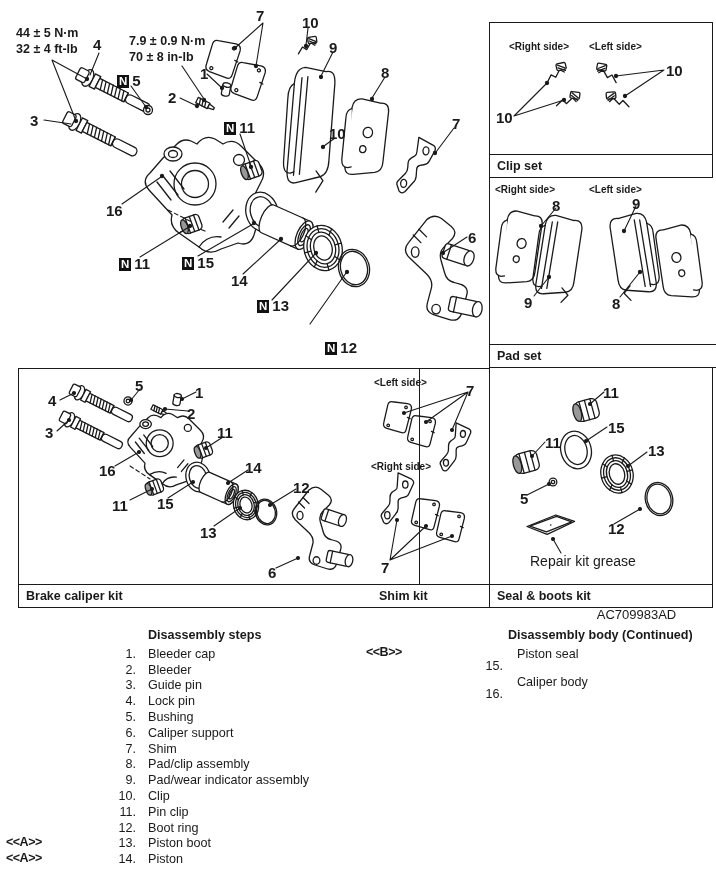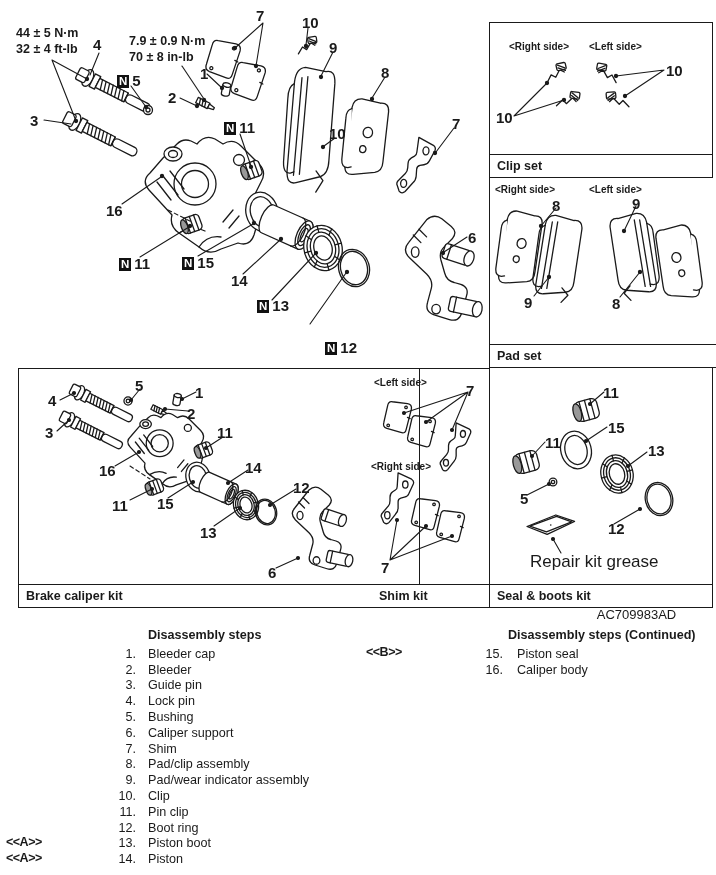--- a/index.html
+++ b/index.html
@@ -10,28 +10,28 @@
   .lbl{position:absolute;font-weight:bold;font-size:15px;line-height:15px;white-space:nowrap;}
   .nbox{display:inline-block;background:#111;color:#fff;font-size:11.5px;line-height:13px;
         padding:0 2px;margin-right:3px;vertical-align:1.5px;font-weight:bold;}
   .nbox:empty{display:none;}
   .torque{position:absolute;font-weight:bold;font-size:12.5px;line-height:15.5px;white-space:nowrap;}
   .side{position:absolute;font-weight:bold;font-size:10px;line-height:13px;white-space:nowrap;}
   .box{position:absolute;border:1.6px solid #1a1a1a;box-sizing:border-box;}
   .box .cap{position:absolute;left:0;right:0;bottom:0;height:23px;border-top:1.6px solid #1a1a1a;
         font-weight:bold;font-size:12.5px;padding:4px 0 0 7px;box-sizing:border-box;background:#fff;}
   .noleft{border-left:none;} .notop{border-top:none;}
-  .small-label{position:absolute;font-size:17px;line-height:13px;white-space:nowrap;}
+  .small-label{position:absolute;font-size:14px;line-height:13px;white-space:nowrap;}
   .code{position:absolute;font-weight:normal;font-size:13px;line-height:10px;text-align:center;}
   .steps{position:absolute;font-size:12.6px;line-height:15.8px;white-space:nowrap;}
   .steps .t{font-weight:bold;}
   .rows{margin-top:3px;}
   .row{display:flex;}
   .num{width:36px;text-align:right;flex:none;}
-  .num.narrow{width:25px;}
+  .num.narrow{width:25px;margin-top:12px;}
   .lab{margin-left:12px;}
   .lab.tight{margin-left:14px;}
   .marker{position:absolute;font-size:12.5px;font-weight:600;letter-spacing:-0.5px;white-space:nowrap;}
 </style>
 </head>
 <body>
 
 <div class="page">
 
   <svg class="art" width="716" height="875" viewBox="0 0 716 875" fill="none" stroke="#1a1a1a" stroke-width="1.3" stroke-linejoin="round" stroke-linecap="round">
@@ -465,21 +465,21 @@
           <span class="lab">Piston</span>
         </div>
     </div>
   </div>
 
   <div class="marker" style="left:366px;top:645px;">&lt;&lt;B&gt;&gt;</div>
   <div class="marker" style="left:6px;top:835px;">&lt;&lt;A&gt;&gt;</div>
   <div class="marker" style="left:6px;top:851px;">&lt;&lt;A&gt;&gt;</div>
 
   <div class="steps" style="left:478px;top:628px;">
-    <div class="t" style="margin-left:30px;">Disassembly steps (Continued)</div>
+    <div class="t" style="margin-left:30px;">Disassembly body (Continued)</div>
     <div class="rows">
       <div class="row">
           <span class="num narrow">15.</span>
           <span class="lab tight">Piston seal</span>
         </div>
       <div class="row">
           <span class="num narrow">16.</span>
           <span class="lab tight">Caliper body</span>
         </div>
     </div>

